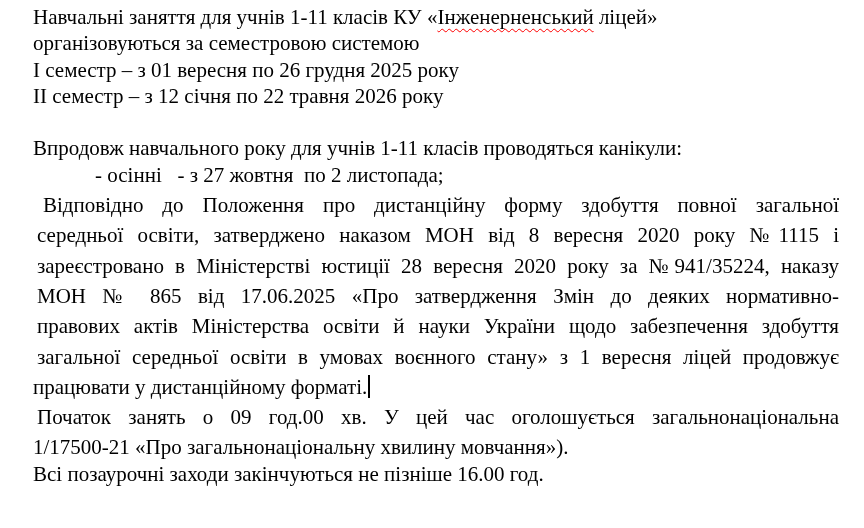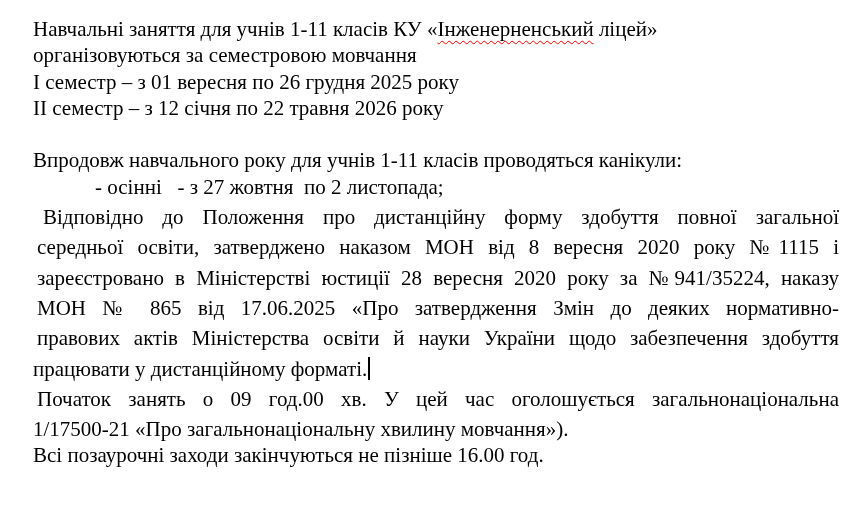--- a/index.html
+++ b/index.html
@@ -9,21 +9,21 @@
   }
   .page {
     width: 864px;
     height: 496px;
     background: #ffffff;
     color: #000000;
     font-family: "Liberation Serif", "DejaVu Serif", serif;
     font-size: 21px;
     line-height: 26.3px;
     box-sizing: border-box;
-    padding: 16px 21px 0 33px;
+    padding: 4px 21px 0 33px;
     overflow: hidden;
     cursor: text;
   }
   .para {
     margin: 0;
     white-space: pre-wrap;
   }
   .blank-line {
     height: 26.3px;
   }
@@ -61,35 +61,36 @@
     margin-left: 1px;
   }
 </style>
 </head>
 <body>
 
 <div class="page">
 
   <p class="para"><span>Навчальні заняття для учнів 1-11 класів КУ «</span><span class="misspelled">Інженерненський</span><span> ліцей»</span></p>
 
-  <p class="para">організовуються за семестровою мовчання</p>
+  <p class="para">організовуються за семестровою системою</p>
   <p class="para">І семестр – з 01 вересня по 26 грудня 2025 року</p>
   <p class="para">ІІ семестр – з 12 січня по 22 травня 2026 року</p>
 
   <div class="blank-line"></div>
 
   <p class="para">Впродовж навчального року для учнів 1-11 класів проводяться канікули:</p>
   <p class="para indented">- осінні   - з 27 жовтня  по 2 листопада;</p>
 
   <div>
     <div class="jline first-indent">Відповідно до Положення про дистанційну форму здобуття повної загальної</div>
     <div class="jline">середньої освіти, затверджено наказом МОН від 8 вересня 2020 року №1115 і</div>
     <div class="jline">зареєстровано в Міністерстві юстиції 28 вересня 2020 року за №941/35224, наказу</div>
     <div class="jline">МОН № 865 від 17.06.2025 «Про затвердження Змін до деяких нормативно-</div>
     <div class="jline">правових актів Міністерства освіти й науки України щодо забезпечення здобуття</div>
+    <div class="jline">загальної середньої освіти в умовах воєнного стану» з 1 вересня ліцей продовжує</div>
     <div class="jlast"><span>працювати у дистанційному форматі.</span><span class="caret"></span></div>
   </div>
 
   <div>
     <div class="jline">Початок занять о 09 год.00 хв. У цей час оголошується загальнонаціональна</div>
     <div class="jlast">1/17500-21 «Про загальнонаціональну хвилину мовчання»).</div>
   </div>
 
   <p class="para">Всі позаурочні заходи закінчуються не пізніше 16.00 год.</p>
 

